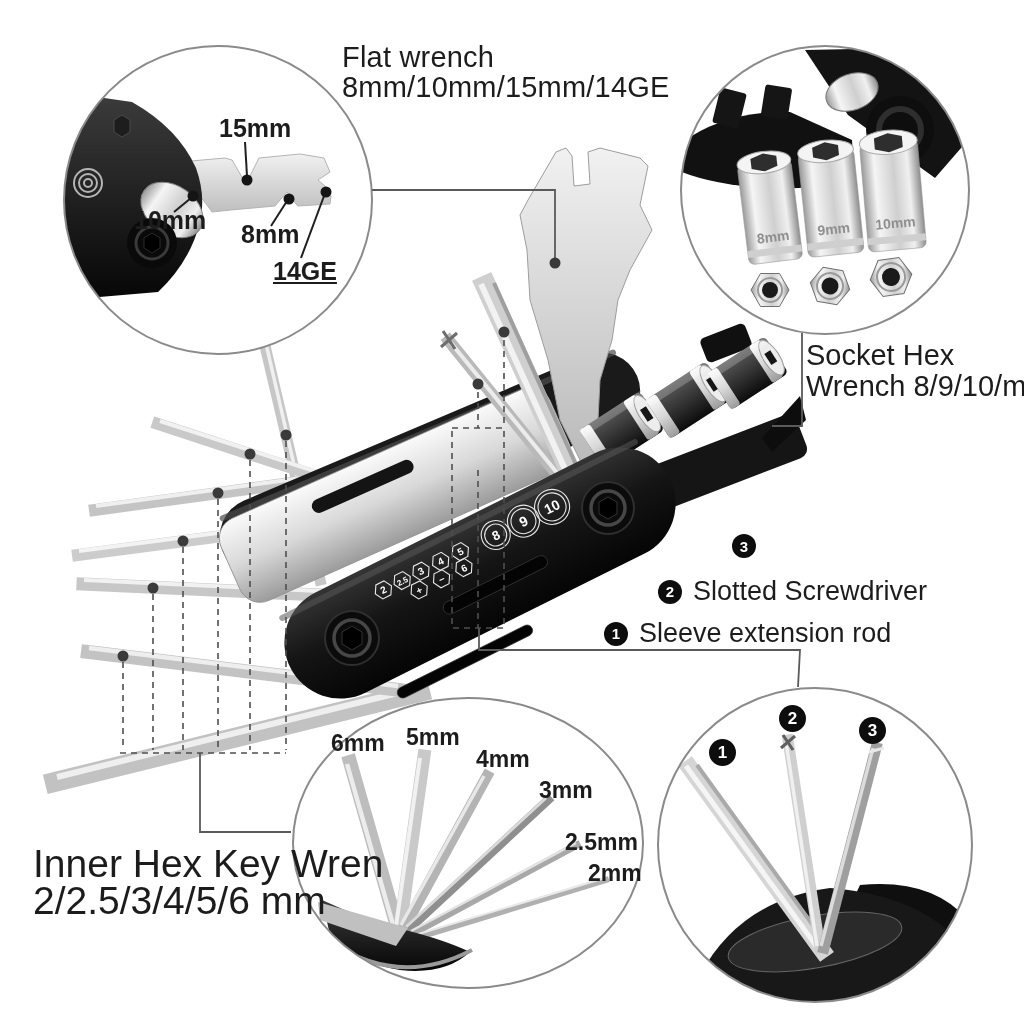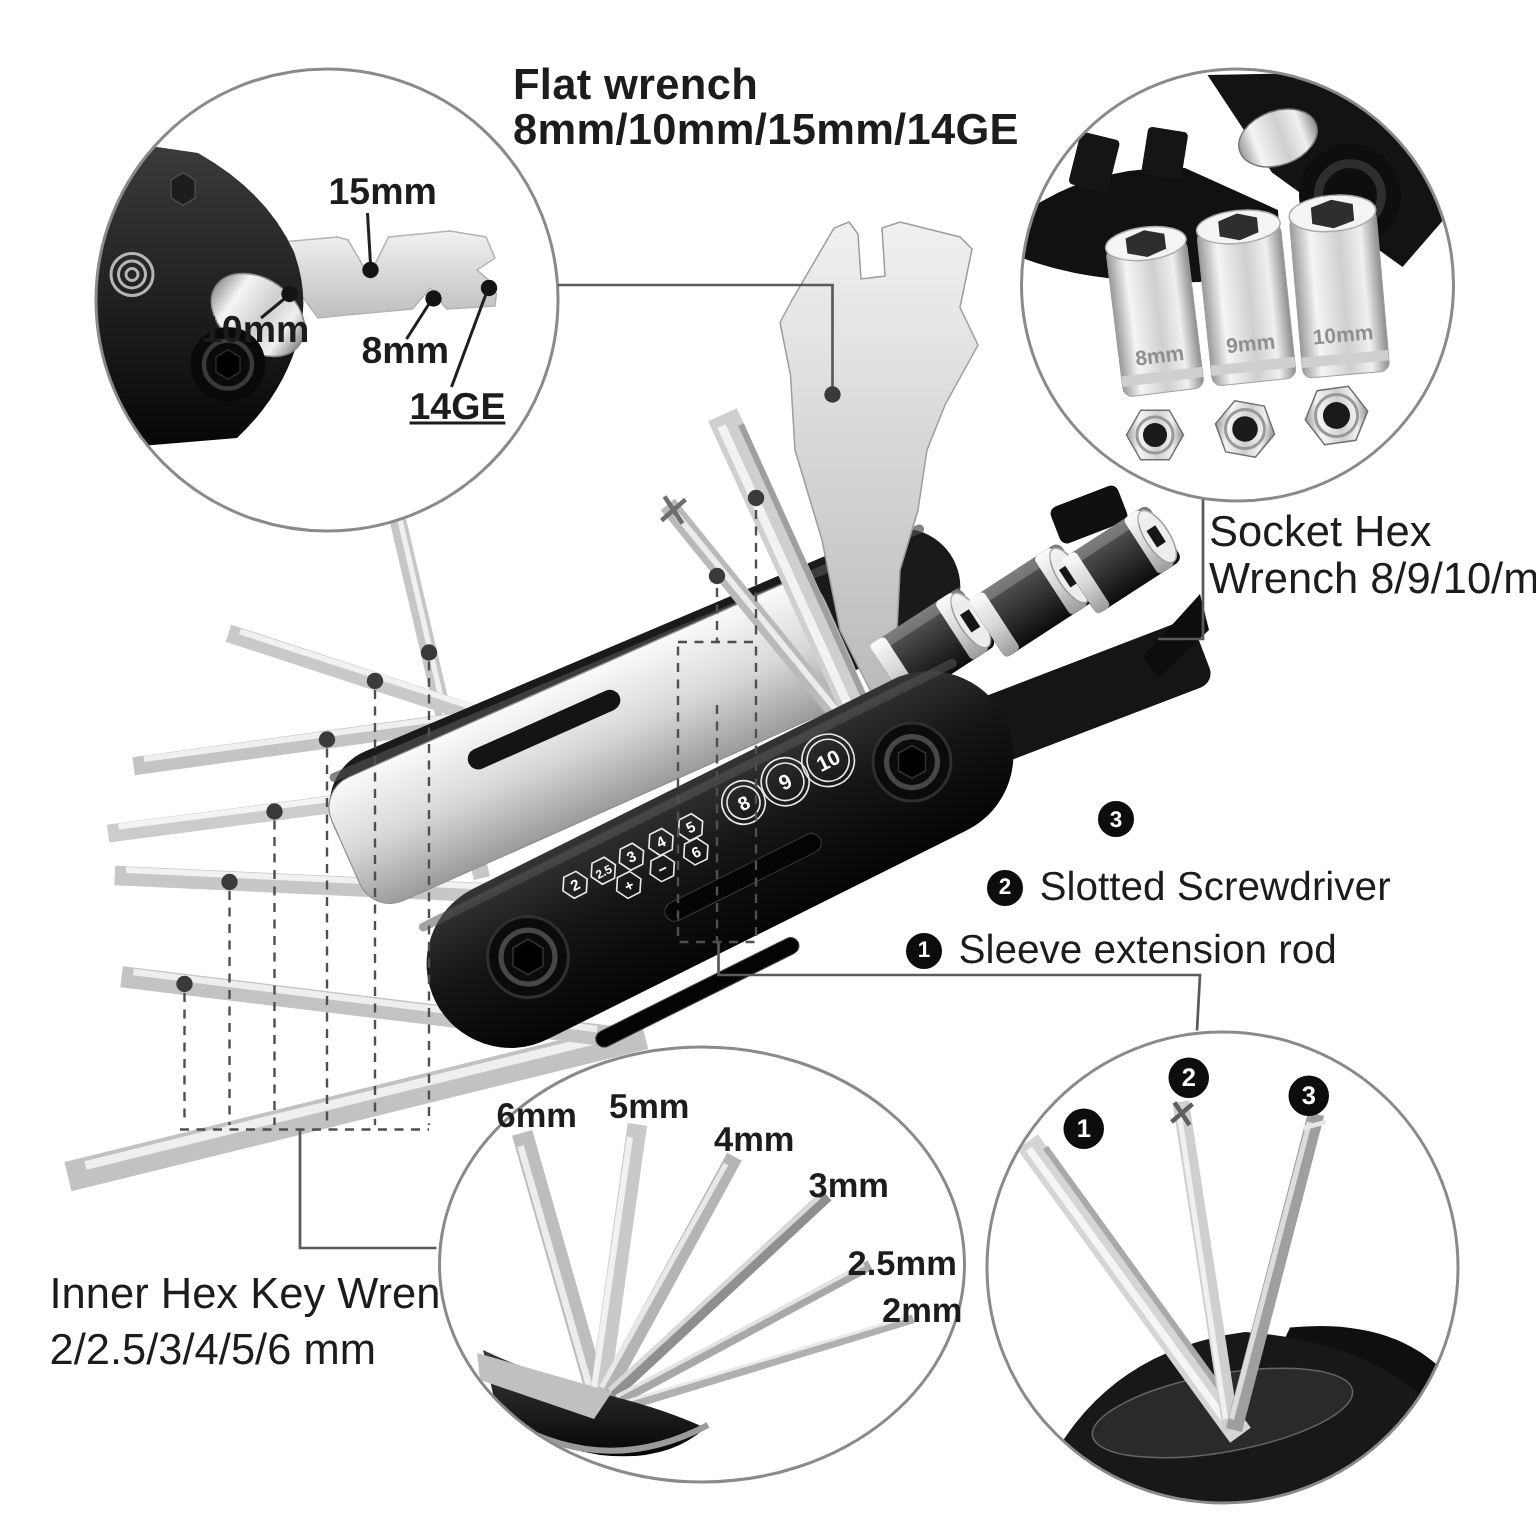--- a/index.html
+++ b/index.html
@@ -2,23 +2,23 @@
 <html><head>
 <meta charset="utf-8">
 <style>
   html,body{margin:0;padding:0;background:#ffffff;}
   .stage{
     position:relative;width:1024px;height:1024px;overflow:hidden;
     background:#ffffff;font-family:"Liberation Sans",sans-serif;color:#1c1c1c;
   }
   .stage svg{position:absolute;left:0;top:0;}
   .t{position:absolute;white-space:nowrap;color:#1c1c1c;}
-  .ann{font-size:29px;line-height:30px;font-weight:700;letter-spacing:0.2px;}
+  .ann{font-size:29px;line-height:30px;font-weight:400;letter-spacing:0.2px;}
   .ann2{font-size:29px;line-height:31px;font-weight:400;}
-  .ann3{font-size:29px;line-height:37px;font-weight:400;}
+  .ann3{font-size:39px;line-height:37px;font-weight:400;}
   .boldlab{font-weight:bold;font-size:25px;}
   .boldlab2{font-weight:bold;font-size:23px;}
   .listrow{position:absolute;display:flex;align-items:center;font-size:27px;font-weight:400;}
   .badge{display:inline-flex;align-items:center;justify-content:center;
     width:24px;height:24px;border-radius:50%;background:#0d0d0d;color:#ffffff;
     font-weight:bold;font-size:15px;flex:0 0 auto;}
   .badge2{position:absolute;display:flex;align-items:center;justify-content:center;
     width:27px;height:27px;border-radius:50%;background:#0d0d0d;color:#ffffff;
     font-weight:bold;font-size:17px;}
   .gap2{margin-right:3px;} .gap10{margin-right:11px;}

